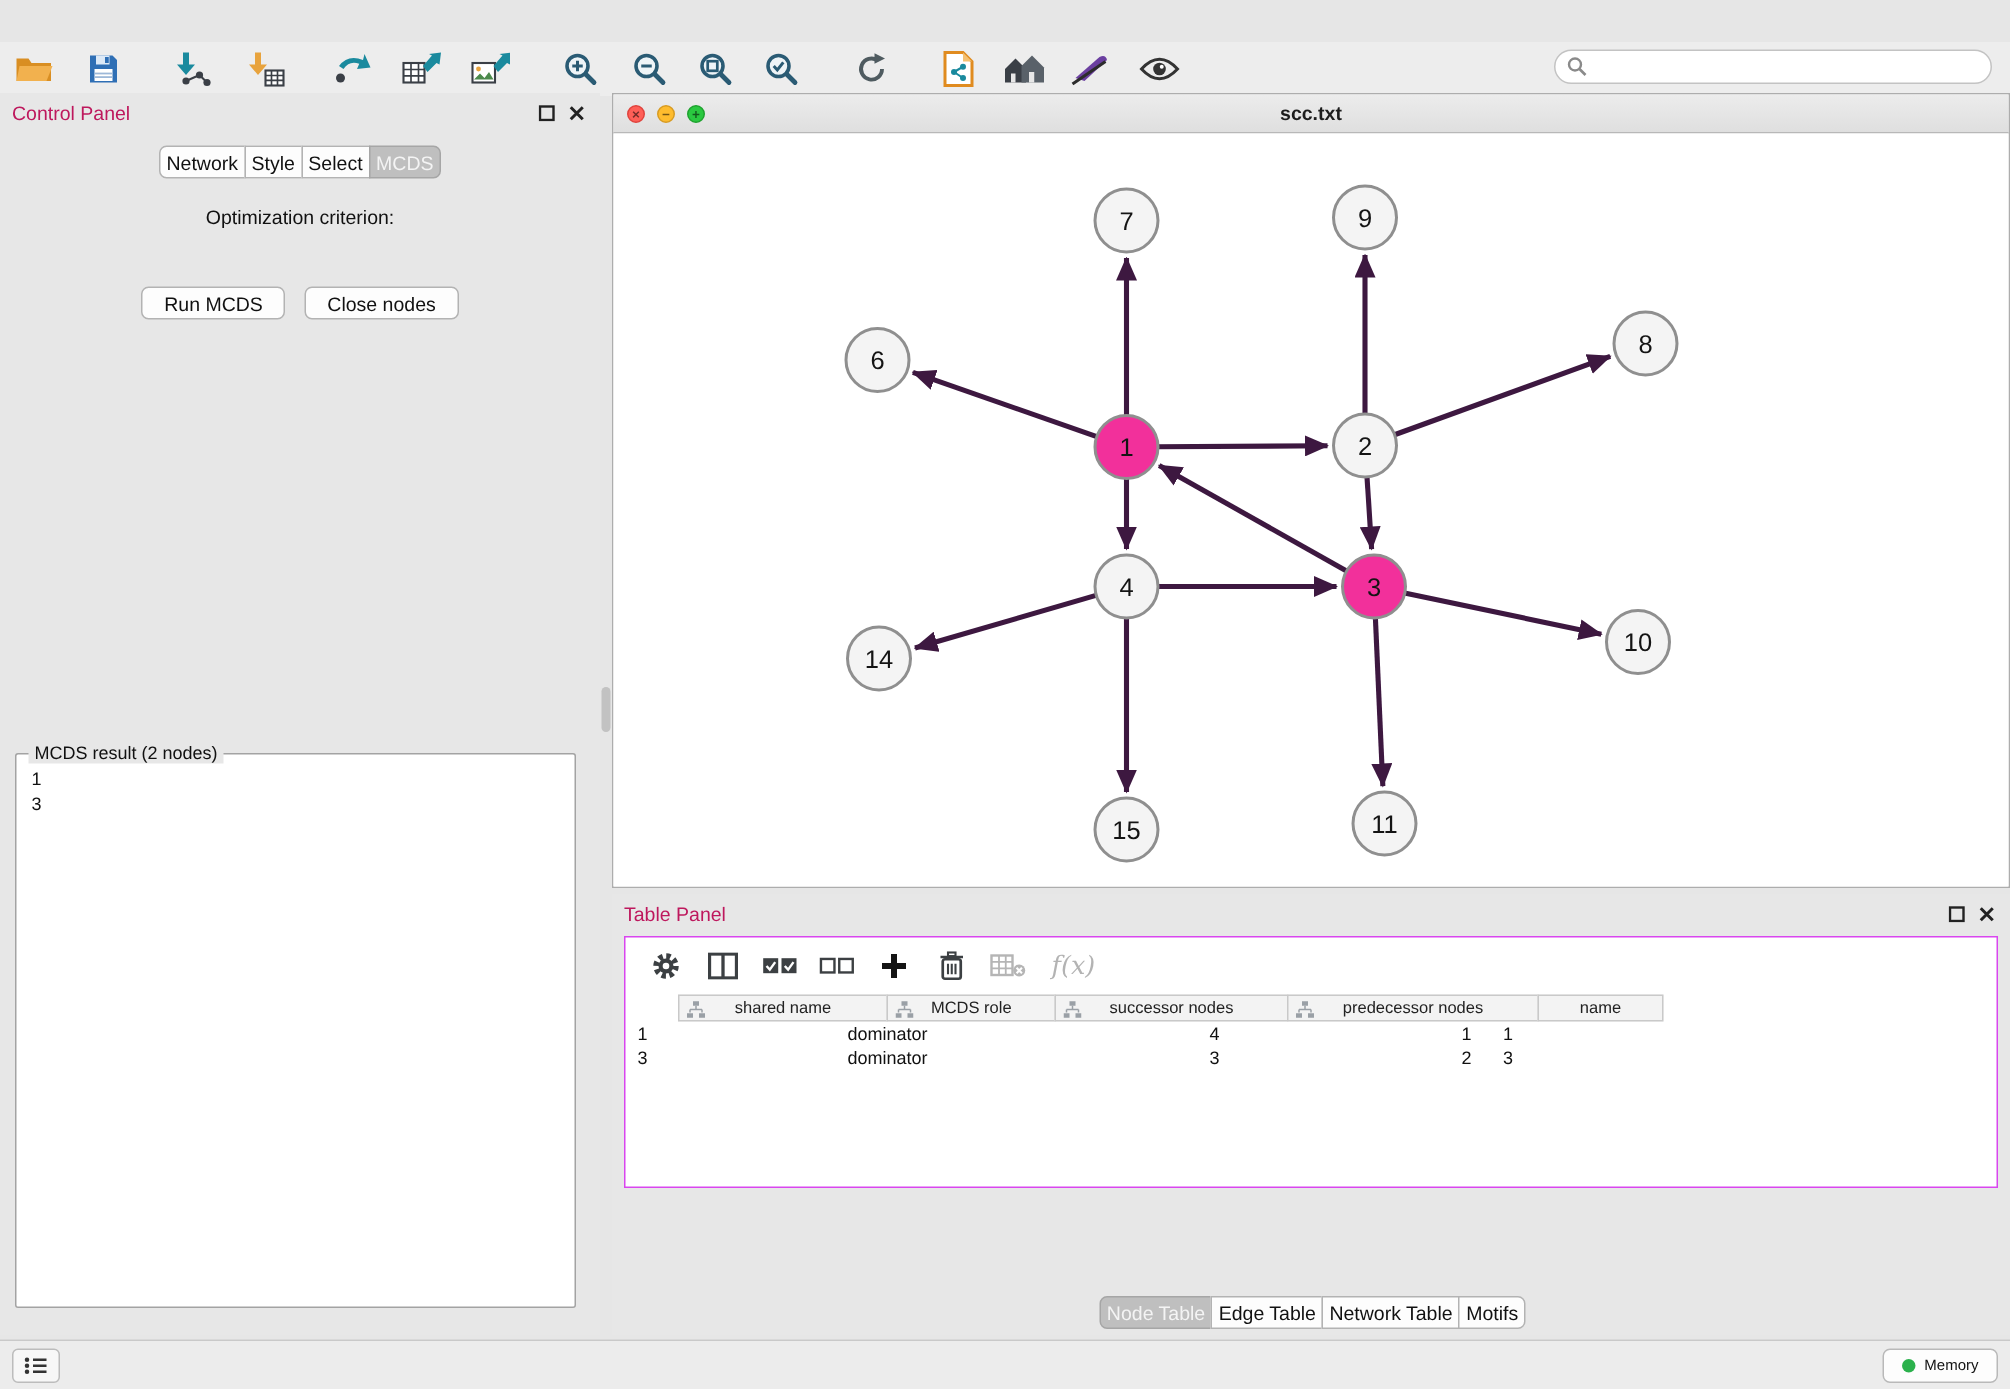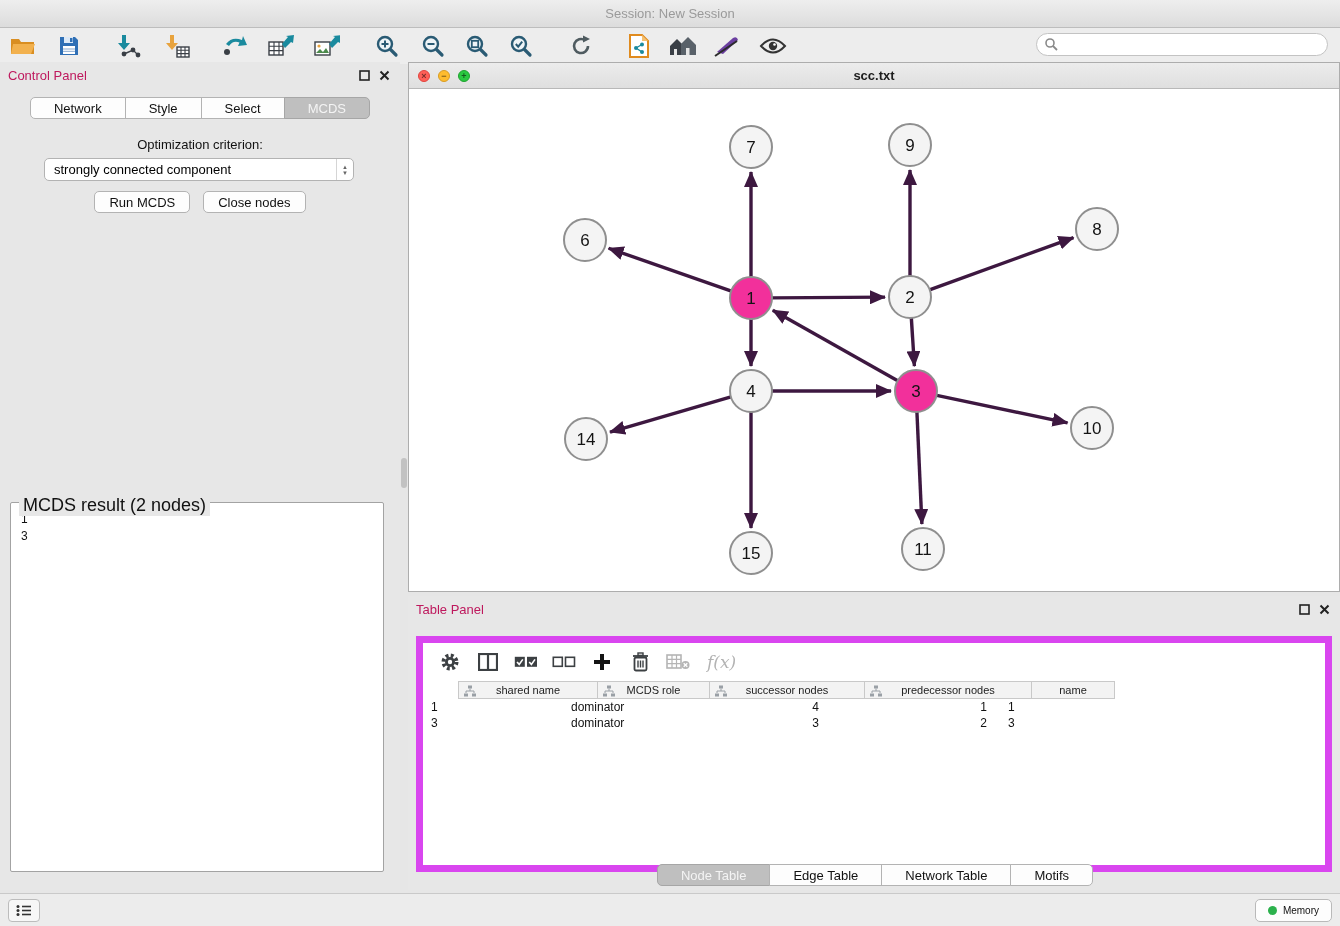--- a/index.html
+++ b/index.html
@@ -21,56 +21,56 @@
   .search-mag{position:absolute;left:8px;top:4px;}
 
   
   .control-panel{position:absolute;left:0;top:62px;width:400px;height:828px;background:#e7e7e7;}
   .panel-header{position:relative;height:26px;display:flex;align-items:center;padding:0 8px;font-size:13px;color:#be185d;}
   .panel-header .spacer{flex:1;}
   .win-btn{width:16px;height:16px;display:flex;align-items:center;justify-content:center;margin-left:4px;}
 
   .seg-tabs{display:flex;justify-content:center;margin-top:9px;}
   .seg{border:1px solid #b3b3b3;background:#fdfdfd;font-size:13px;color:#111;height:22px;
-    padding:0 23px;display:flex;align-items:center;margin-left:-1px;}
+    padding:0 4px;display:flex;align-items:center;margin-left:-1px;}
   .seg:first-child{border-radius:5px 0 0 5px;margin-left:0;}
   .seg:last-child{border-radius:0 5px 5px 0;}
   .seg.selected{background:#bfbfbf;color:#f4f4f4;border-color:#a6a6a6;}
 
   .opt-label{margin-top:18px;text-align:center;font-size:13px;color:#111;}
   .dropdown{position:absolute;left:44px;top:96px;width:310px;height:23px;background:#fff;border:1px solid #b3b3b3;
     border-radius:5px;display:flex;align-items:center;font-size:13px;padding-left:9px;}
   .dd-text{flex:1;}
   .dd-stepper{width:17px;height:100%;display:flex;flex-direction:column;align-items:center;justify-content:center;
     border-left:1px solid #d5d5d5;color:#666;font-size:6px;line-height:6px;}
   .cp-buttons{position:absolute;left:0;top:129px;width:400px;display:flex;justify-content:center;gap:13px;}
   .btn{height:22px;background:#fdfdfd;border:1px solid #b3b3b3;border-radius:5px;font-size:13px;color:#111;
     display:flex;align-items:center;justify-content:center;padding:0 14px;font-family:"Liberation Sans",sans-serif;}
 
   .result-box{position:absolute;left:10px;top:440px;width:374px;height:370px;background:#fff;
     border:1px solid #a3a3a3;border-radius:2px;}
-  .result-legend{position:absolute;top:-8px;left:8px;background:#e7e7e7;padding:0 4px;font-size:18px;color:#111;}
+  .result-legend{position:absolute;top:-8px;left:8px;background:#e7e7e7;padding:0 4px;font-size:12px;color:#111;}
   .result-content{padding:8px 10px;font-size:12px;line-height:17px;color:#111;}
 
   
   .v-splitter{position:absolute;left:401px;top:458px;width:6px;height:30px;background:#c2c2c2;border-radius:3px;}
   .h-splitter{position:absolute;left:860px;top:587px;width:20px;height:5px;background:#c2c2c2;border-radius:2px;}
 
   
   .network-window{position:absolute;left:408px;top:62px;width:932px;height:530px;border:1px solid #adadad;background:#fff;}
   .nw-titlebar{position:relative;height:26px;background:linear-gradient(#ececec,#dfdfdf);border-bottom:1px solid #b8b8b8;
     display:flex;align-items:center;justify-content:center;font-size:13px;font-weight:bold;color:#1c1c1c;}
   .traffic{position:absolute;left:9px;top:7px;display:flex;gap:8px;}
   .tl{width:12px;height:12px;border-radius:50%;display:flex;align-items:center;justify-content:center;
     font-size:9px;line-height:9px;color:rgba(0,0,0,.55);font-weight:bold;}
   .nw-canvas{position:relative;width:930px;height:502px;background:#fff;overflow:hidden;}
 
   
   .table-panel{position:absolute;left:408px;top:596px;width:932px;height:294px;background:#e7e7e7;}
-  .tp-body{position:absolute;left:8px;top:40px;width:916px;height:236px;background:#fff;border:7px solid #d946ef;}
+  .tp-body{position:absolute;left:8px;top:28px;width:916px;height:168px;background:#fff;border:1px solid #d946ef;}
   .tp-toolbar{height:38px;display:flex;align-items:center;padding-left:12px;}
   .tp-toolbar .ticon{margin-right:8px;}
   .fx-label{font-family:"DejaVu Serif",serif;font-style:italic;font-size:17px;color:#b3b3b3;margin-left:6px;}
   .tbl-header{display:flex;height:18px;padding-left:35px;}
   .th-cell{position:relative;display:flex;align-items:center;justify-content:center;font-size:11px;color:#222;
     background:#f3f3f3;border:1px solid #c9c9c9;margin-left:-1px;}
   .th-cell:first-child{margin-left:0;}
   .th-tree{position:absolute;left:5px;top:3px;}
   .tbl-row{display:flex;height:16px;font-size:12px;color:#111;align-items:center;}
   .td{padding:0 8px;overflow:hidden;white-space:nowrap;}
@@ -84,23 +84,20 @@
     background:#f7f7f7;display:flex;align-items:center;justify-content:center;}
   .memory-btn{position:absolute;right:8px;top:5px;height:23px;border:1px solid #b9b9b9;border-radius:5px;background:#fdfdfd;
     display:flex;align-items:center;gap:6px;padding:0 12px;font-size:10px;color:#111;}
   .mem-dot{width:9px;height:9px;border-radius:50%;background:#2bb14c;}
 </style>
 </head>
 <body>
 
 <div id="app">
 
-  <div class="titlebar">
-    <span>Session: New Session</span>
-  </div>
 
   <div class="toolbar">
     <div class="ticon" style="margin-left:8px">
       <svg width="26" height="20" viewBox="0 0 26 20">
           <path d="M1 3 h8 l2 3 h13 v12 H1 z" fill="#d98e22"></path>
           <path d="M3 8 h22 l-4 10 H1 z" fill="#f2b14e"></path>
         </svg>
     </div>
     <div class="ticon" style="margin-left:16px">
       <svg width="22" height="22" viewBox="0 0 22 22">
@@ -243,27 +240,20 @@
 
     <div class="seg-tabs">
       <div class="seg">Network</div>
       <div class="seg">Style</div>
       <div class="seg">Select</div>
       <div class="seg selected">MCDS</div>
     </div>
 
     <div class="opt-label">Optimization criterion:</div>
 
-    <div class="dropdown">
-      <span class="dd-text">strongly connected component</span>
-      <span class="dd-stepper">
-          <span>▲</span>
-          <span>▼</span>
-        </span>
-    </div>
 
     <div class="cp-buttons">
       <button class="btn">Run MCDS</button>
       <button class="btn">Close nodes</button>
     </div>
 
     <div class="result-box">
       <div class="result-legend">MCDS result (2 nodes)</div>
       <div class="result-content">
         <div>1</div>

